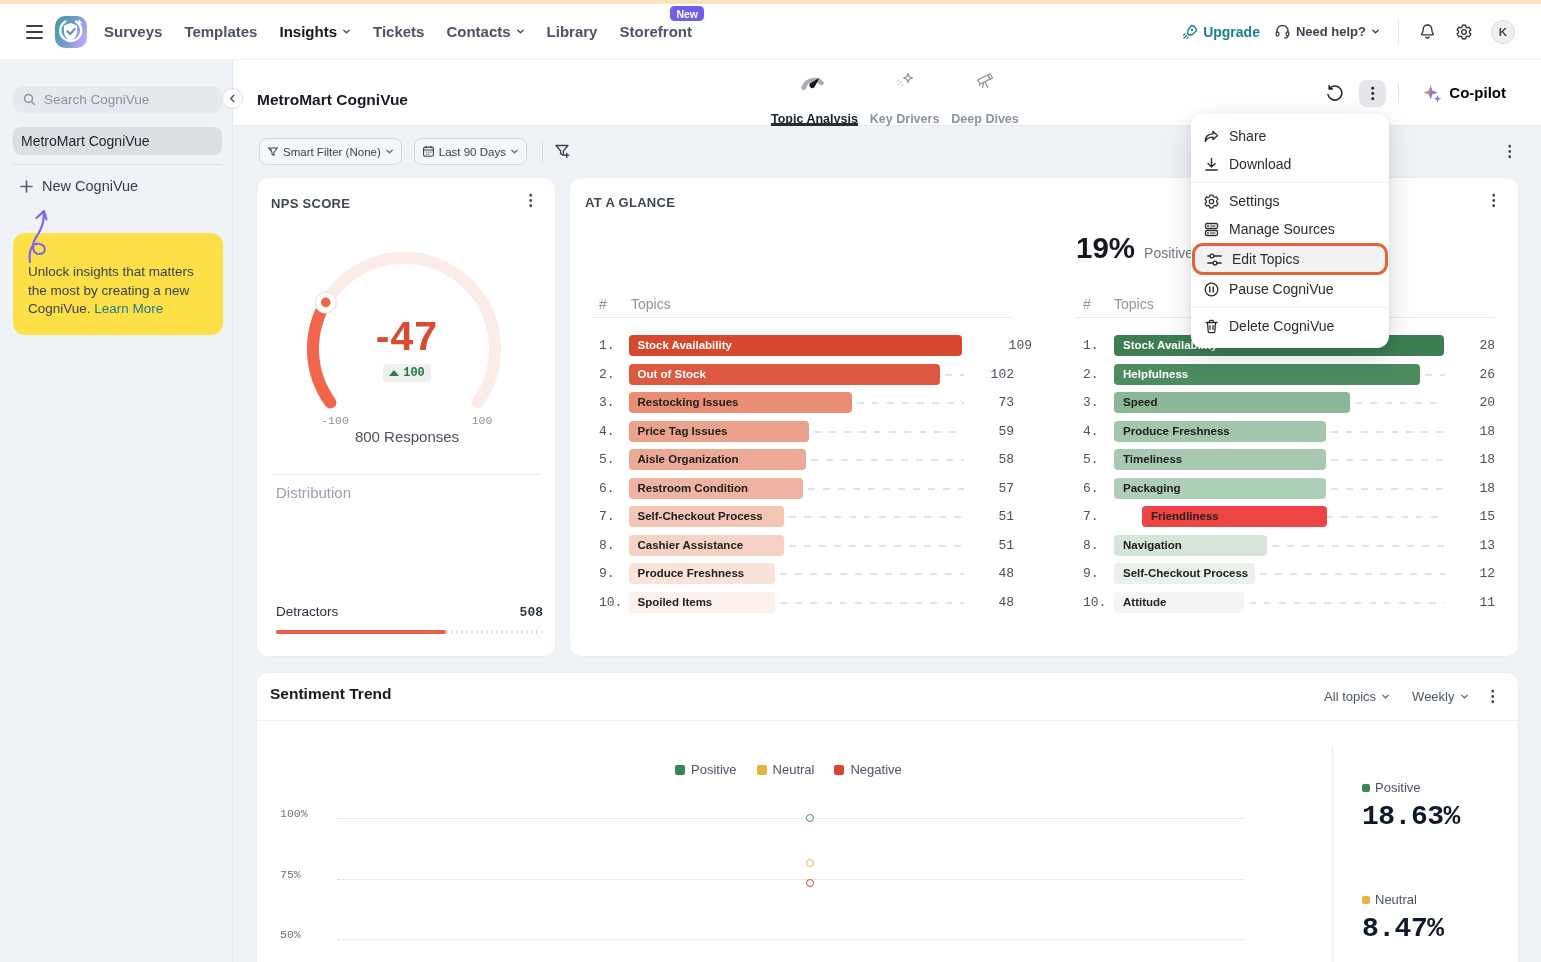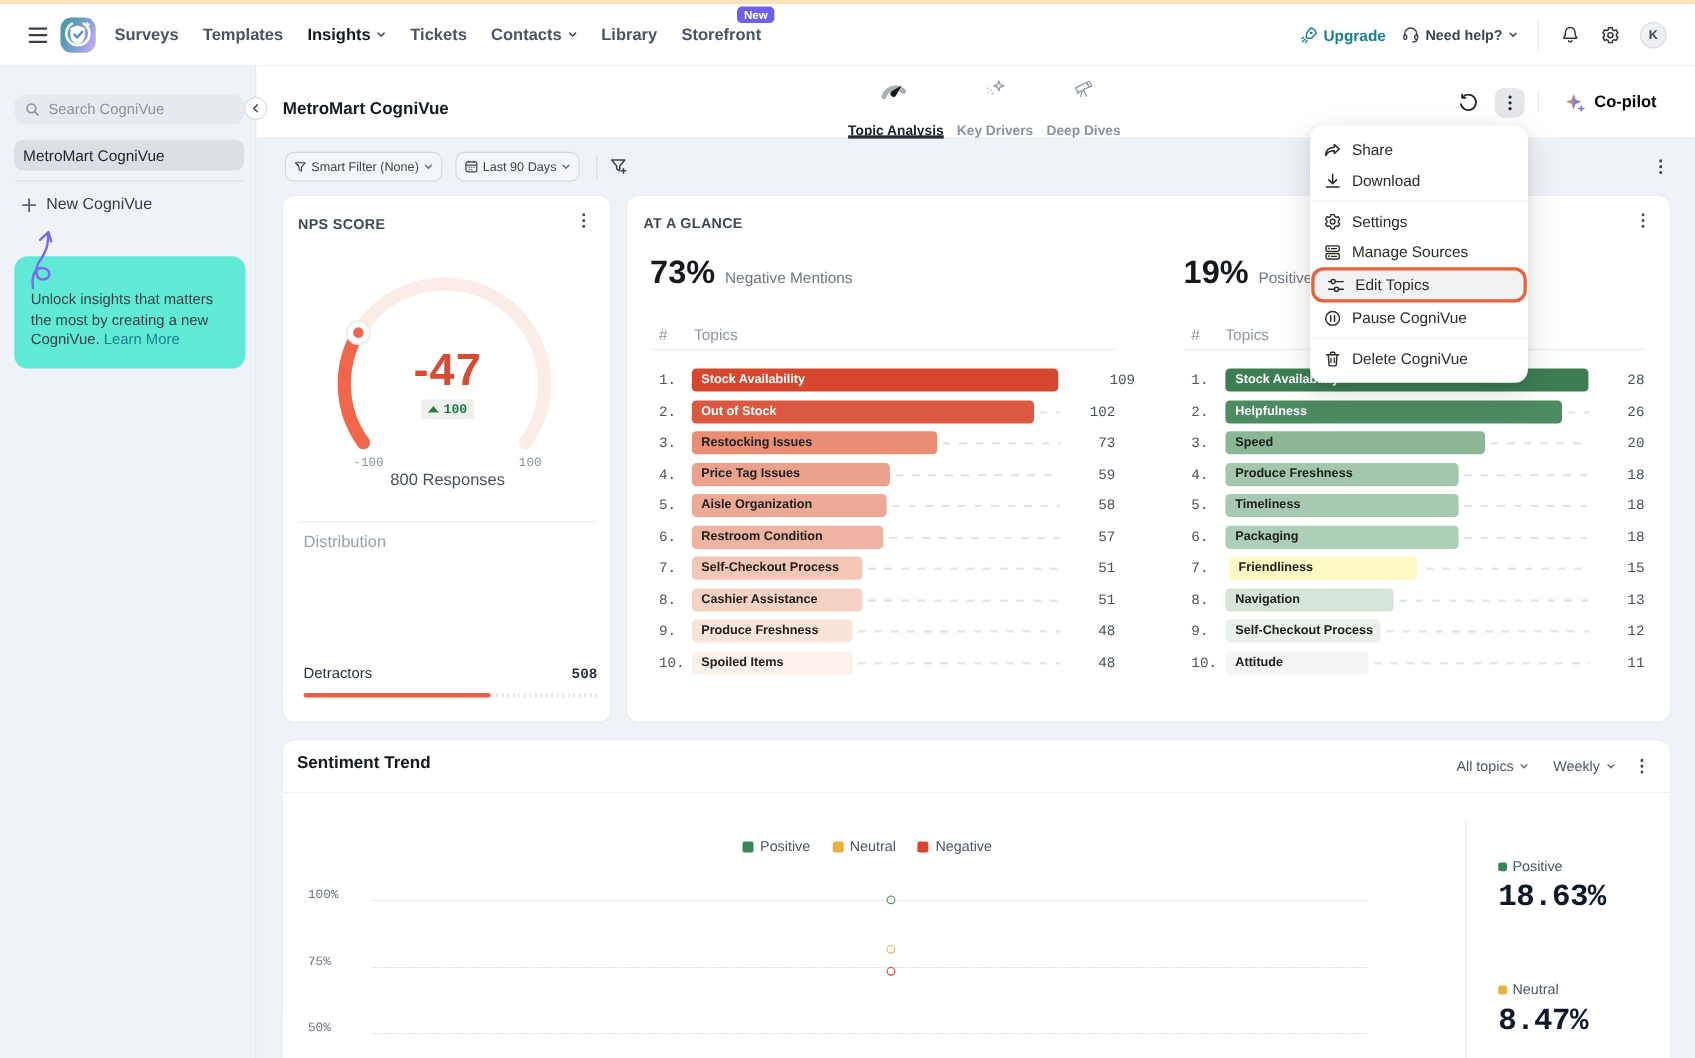--- a/index.html
+++ b/index.html
@@ -21,21 +21,21 @@
 .needhelp{color:#3c434e;font-weight:bold;font-size:13px;display:flex;align-items:center;gap:5px;margin-left:14px}
 .vdiv{width:1px;height:28px;background:#e4e7eb;margin:0 0 0 18px}
 .avatar{width:24px;height:24px;border-radius:50%;background:#eef0f2;border:1px solid #d6dade;color:#3e4651;font-size:11.5px;display:flex;align-items:center;justify-content:center;font-weight:bold;margin-left:18px}
 
 .app{display:flex;height:902px}
 aside{width:233px;background:#eff2f6;border-right:1px solid #e3e6ea;position:relative;flex:none}
 .search{margin:26px 10px 0 13px;height:27px;background:#e6e9ed;border-radius:10px;display:flex;align-items:center;padding:0 10px;gap:8px;color:#8b93a0;font-size:13.5px}
 .sideitem{margin:14px 10px 0 13px;height:28px;background:#dbdee3;border-radius:8px;display:flex;align-items:center;padding:0 8px;font-size:14px;color:#1e242d}
 .sidediv{margin:9px 10px 0 13px;border-top:1px solid #dde1e6}
 .newcv{margin:13px 0 0 20px;display:flex;align-items:center;gap:9px;font-size:14.5px;color:#363e49}
-.sidecard{position:absolute;left:13px;top:173px;width:210px;background:#5eead4;border-radius:12px;padding:30px 16px 16px 15px;font-size:13.5px;line-height:18.5px;color:#39414c}
+.sidecard{position:absolute;left:13px;top:173px;width:210px;background:#fde047;border-radius:12px;padding:30px 16px 16px 15px;font-size:13.5px;line-height:18.5px;color:#39414c}
 .sidecard a{color:#1a7f8e;text-decoration:none}
 .doodle{position:absolute;left:26px;top:146px;z-index:2}
 .collapse{position:absolute;left:222px;top:28px;width:21px;height:21px;border-radius:50%;background:#fff;border:1px solid #dadee3;z-index:5;display:flex;align-items:center;justify-content:center;color:#4a525e}
 main{flex:1;display:flex;flex-direction:column;min-width:0}
 .mainhead{height:66px;background:#fff;border-bottom:1px solid #e7eaee;position:relative}
 .mtitle{position:absolute;left:24px;top:31px;font-size:15.5px;font-weight:bold;color:#171c24}
 .tabs{position:absolute;left:538px;top:0;height:66px;display:flex;gap:12px}
 .tab{display:flex;flex-direction:column;align-items:center;padding-top:12px;position:relative;color:#8b93a0;font-size:12.5px;font-weight:bold}
 .tab .lbl{margin-top:22px}
 .tab.on{color:#1a1f27}
@@ -286,21 +286,20 @@
             </div>
           </div>
 </div>
 <div class="card" id="glance">
 <div class="ctitle" style="position:absolute;left:15px;top:17px">AT A GLANCE</div>
           <svg class="carddots" width="3.5" height="15" viewBox="0 0 4 16">
             <circle cx="2" cy="2" r="1.6" fill="#3f4550"></circle>
             <circle cx="2" cy="8" r="1.6" fill="#3f4550"></circle>
             <circle cx="2" cy="14" r="1.6" fill="#3f4550"></circle>
           </svg>
-<div class="big" style="left:21px">73%<small>Negative Mentions</small></div>
 <div class="big" style="left:506px">19%<small>Positive Mentions</small></div>
 <div class="thead" style="left:29px">#</div>
           <div class="thead" style="left:61px">Topics</div>
 <div class="thead" style="left:513px">#</div>
           <div class="thead" style="left:544px">Topics</div>
 <div class="tline" style="left:21px;width:423px"></div>
 <div class="tline" style="left:506px;width:419px"></div>
 <div class="grow" style="left:0;top:157.0px;width:950px">
             <div class="num" style="left:29px">1.</div>
             <div class="gbar" style="left:58.5px;width:333.0px;background:#d6482d;color:#fff">Stock Availability</div>
@@ -391,21 +390,21 @@
           </div>
 <div class="grow" style="left:0;top:299.5px;width:950px">
             <div class="num" style="left:513px">6.</div>
             <div class="gdash" style="left:761.1px;width:113.9px"></div>
             <div class="gbar" style="left:544px;width:212.1px;background:#aecfb7;color:#20201e">Packaging</div>
             <div class="gval" style="left:885px">18</div>
           </div>
 <div class="grow" style="left:0;top:328.0px;width:950px">
             <div class="num" style="left:513px">7.</div>
             <div class="gdash" style="left:725.8px;width:149.2px"></div>
-            <div class="gbar" style="left:547px;width:171px;background:#fef9c3;color:#20201e">Friendliness</div>
+            <div class="gbar" style="left:572px;width:185px;background:#ef4444;color:#20201e">Friendliness</div>
             <div class="gval" style="left:885px">15</div>
           </div>
 <div class="grow" style="left:0;top:356.5px;width:950px">
             <div class="num" style="left:513px">8.</div>
             <div class="gdash" style="left:702.2px;width:172.8px"></div>
             <div class="gbar" style="left:544px;width:153.2px;background:#d6e5d9;color:#20201e">Navigation</div>
             <div class="gval" style="left:885px">13</div>
           </div>
 <div class="grow" style="left:0;top:385.0px;width:950px">
             <div class="num" style="left:513px">9.</div>

